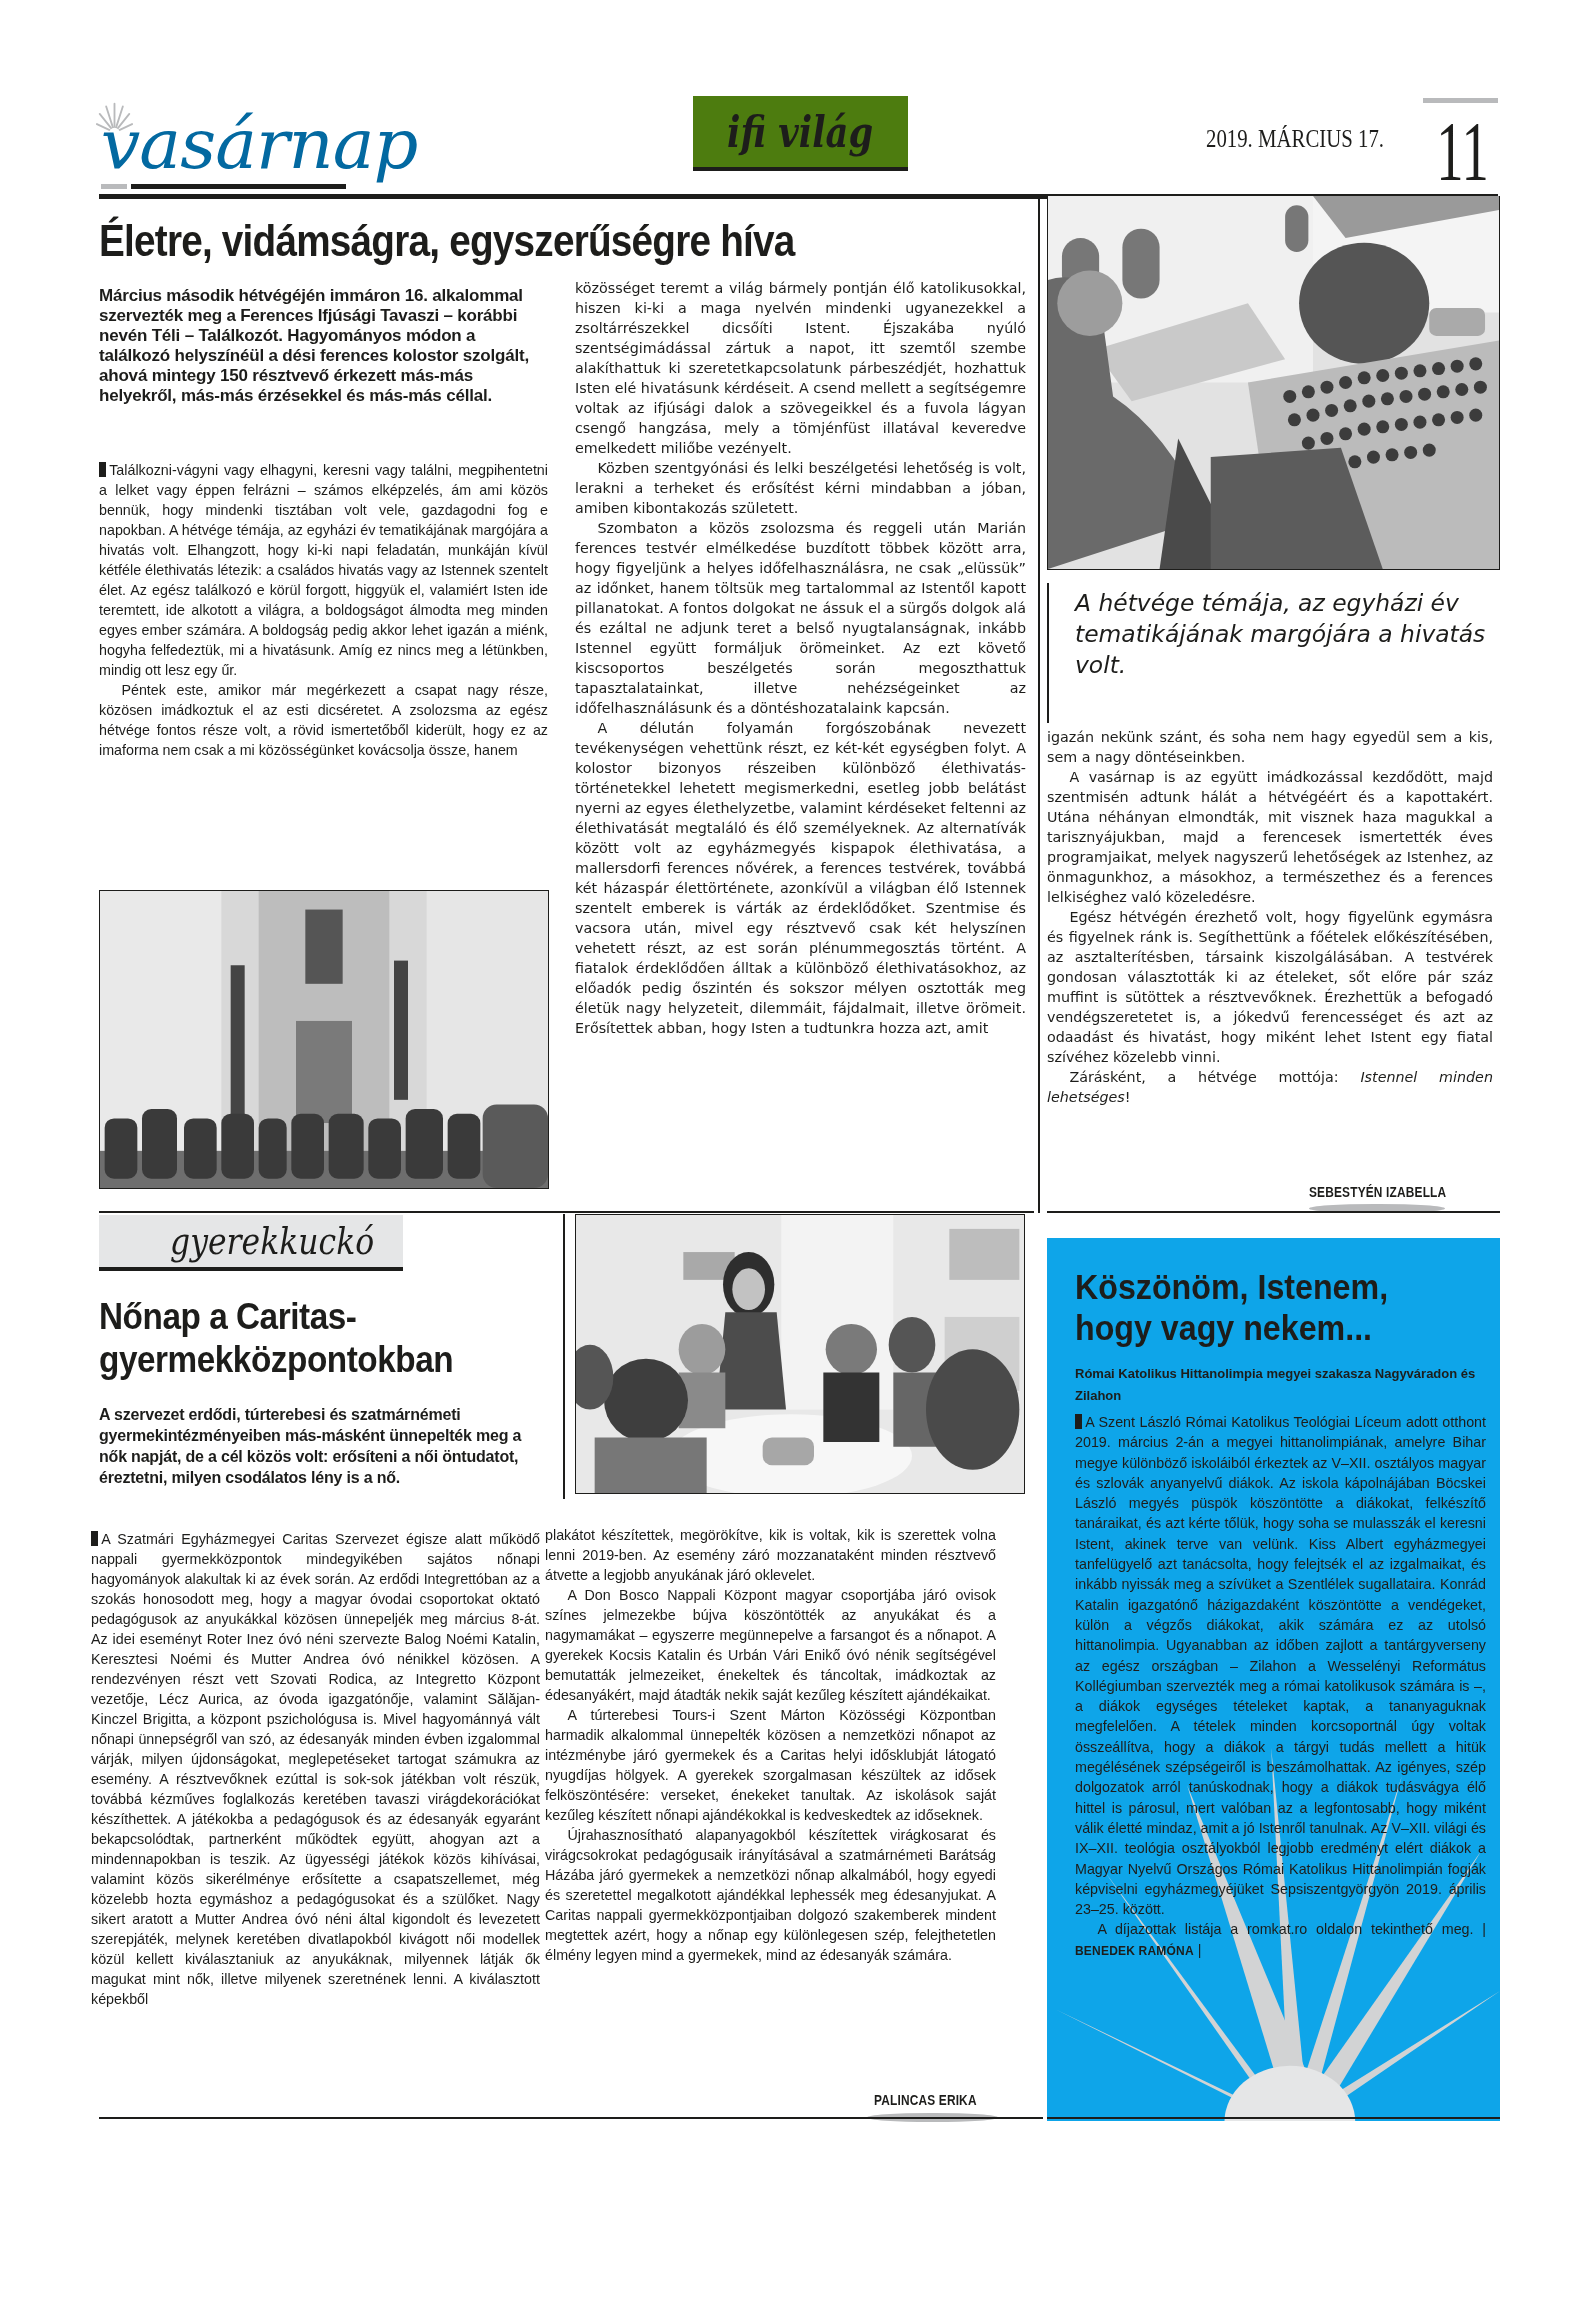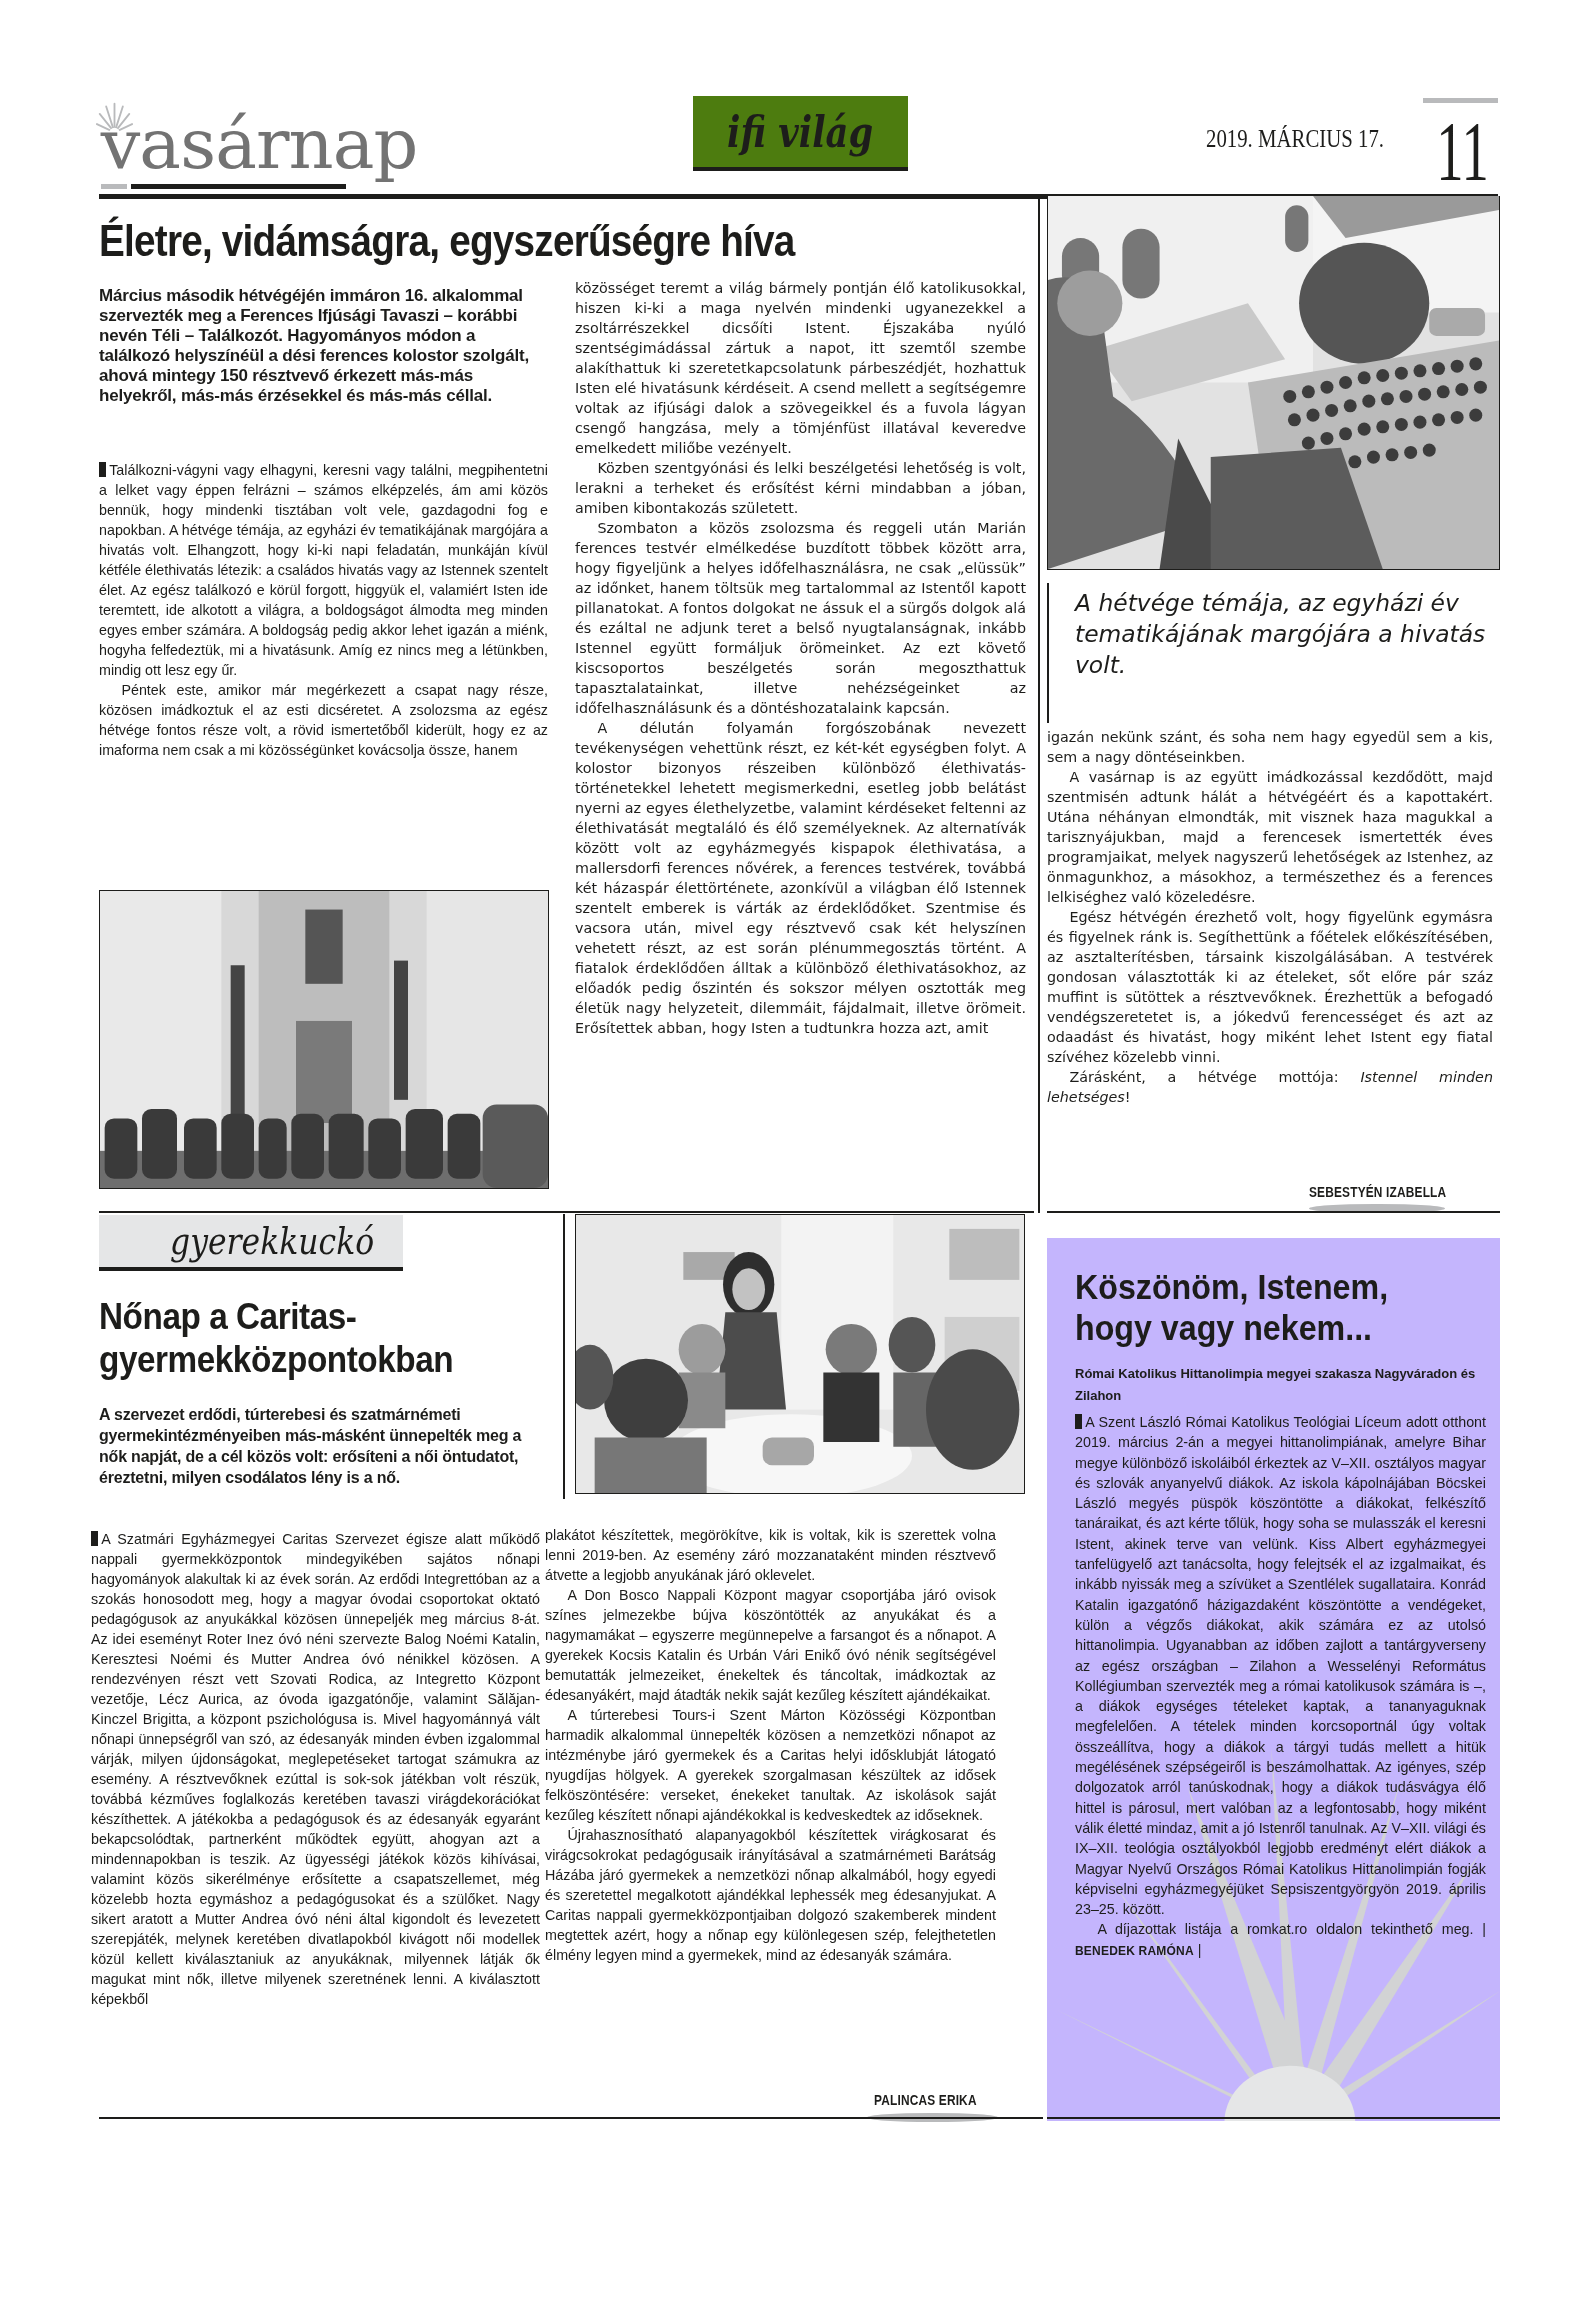--- a/index.html
+++ b/index.html
@@ -3,21 +3,21 @@
   <meta charset="utf-8">
   <style>
     * { box-sizing: border-box; margin: 0; padding: 0; }
     html, body { width: 1595px; height: 2319px; background: #ffffff; overflow: hidden; }
     body { position: relative; color: #1d1d1b; font-family: "Liberation Sans", "DejaVu Sans", sans-serif; }
 
     
     .masthead { position: absolute; left: 0; top: 0; width: 1595px; height: 196px; }
     .logo { position: absolute; left: 96px; top: 100px; width: 262px; height: 93px; }
     .logo-sun { position: absolute; left: 0; top: 0; width: 37px; height: 37px; }
-    .logo-text { position: absolute; left: 4.7px; top: 9.3px; font-family: "DejaVu Serif", serif; font-size: 70px; line-height: 70px; letter-spacing: -0.9px; color: #737373; }
+    .logo-text { position: absolute; left: 4.7px; top: 9.3px; font-family: "DejaVu Serif", serif; font-style: italic; font-size: 70px; line-height: 70px; letter-spacing: -0.9px; color: #0369a1; }
     .logo-rule-grey { position: absolute; left: 4.7px; top: 84px; width: 26px; height: 4.7px; background: #b9babc; }
     .logo-rule-black { position: absolute; left: 35px; top: 84px; width: 215px; height: 4.7px; background: #1d1d1b; }
 
     .section-tab { position: absolute; left: 693px; top: 96px; width: 215px; height: 75px; background: #4d7c0f; border-bottom: 4.7px solid #1d1d1b; display: flex; align-items: center; justify-content: center; }
     .section-tab span { font-family: "DejaVu Serif", serif; font-style: italic; font-weight: bold; font-size: 43px; color: #1d1d1b; transform: scaleX(0.82); }
 
     .date { position: absolute; left: 1206px; top: 124px; font-family: "Liberation Serif", serif; font-size: 26px; color: #1d1d1b; transform: scaleX(0.8); transform-origin: left; }
     .pageno-box { position: absolute; left: 1423px; top: 98px; width: 75px; height: 115px; }
     .pageno-box .bar { position: absolute; left: 0; width: 75px; height: 4.7px; background: #b9babc; }
     .pageno-box .bar.top { top: 0; }
@@ -63,21 +63,21 @@
 
     .a2-title { position: absolute; left: 99px; top: 1295px; width: 449px; font-weight: bold; font-size: 37px; line-height: 43px; letter-spacing: -0.5px; color: #1d1d1b; transform: scaleX(0.9); transform-origin: left; }
     .a2-lead { left: 99px; top: 1404px; width: 449px; font-size: 16px; line-height: 21px; }
     .a2-col1 { left: 91px; top: 1529px; width: 449px; }
     .a2-col2 { left: 545px; top: 1525px; width: 451px; }
     .a2-byline { left: 874px; top: 2092px; }
     .a2-byline-oval { left: 867px; top: 2113px; width: 131px; }
     .bottom-rule { position: absolute; top: 2117px; height: 2.3px; background: #1d1d1b; }
 
     
-    .sidebar-box { position: absolute; left: 1047px; top: 1238px; width: 453px; height: 883px; background: #c4b5fd; overflow: hidden; }
+    .sidebar-box { position: absolute; left: 1047px; top: 1238px; width: 453px; height: 883px; background: #0ea5e9; overflow: hidden; }
     .sidebar-sun { position: absolute; left: 0; top: 491px; width: 453px; height: 393px; }
     .a3-title { position: absolute; left: 28px; top: 28px; width: 411px; font-weight: bold; font-size: 35px; line-height: 41px; color: #1d1d1b; transform: scaleX(0.92); transform-origin: left; }
     .a3-sub { position: absolute; left: 28px; top: 125px; width: 411px; font-weight: bold; font-size: 13px; line-height: 21.5px; color: #1d1d1b; }
     .a3-body { left: 28px; top: 174px; width: 411px; font-size: 14.3px; line-height: 20.3px; }
     .a3-body .author { font-weight: bold; font-size: 12px; letter-spacing: 0.2px; }
   </style>
 </head>
 <body>
 
 <header class="masthead">

